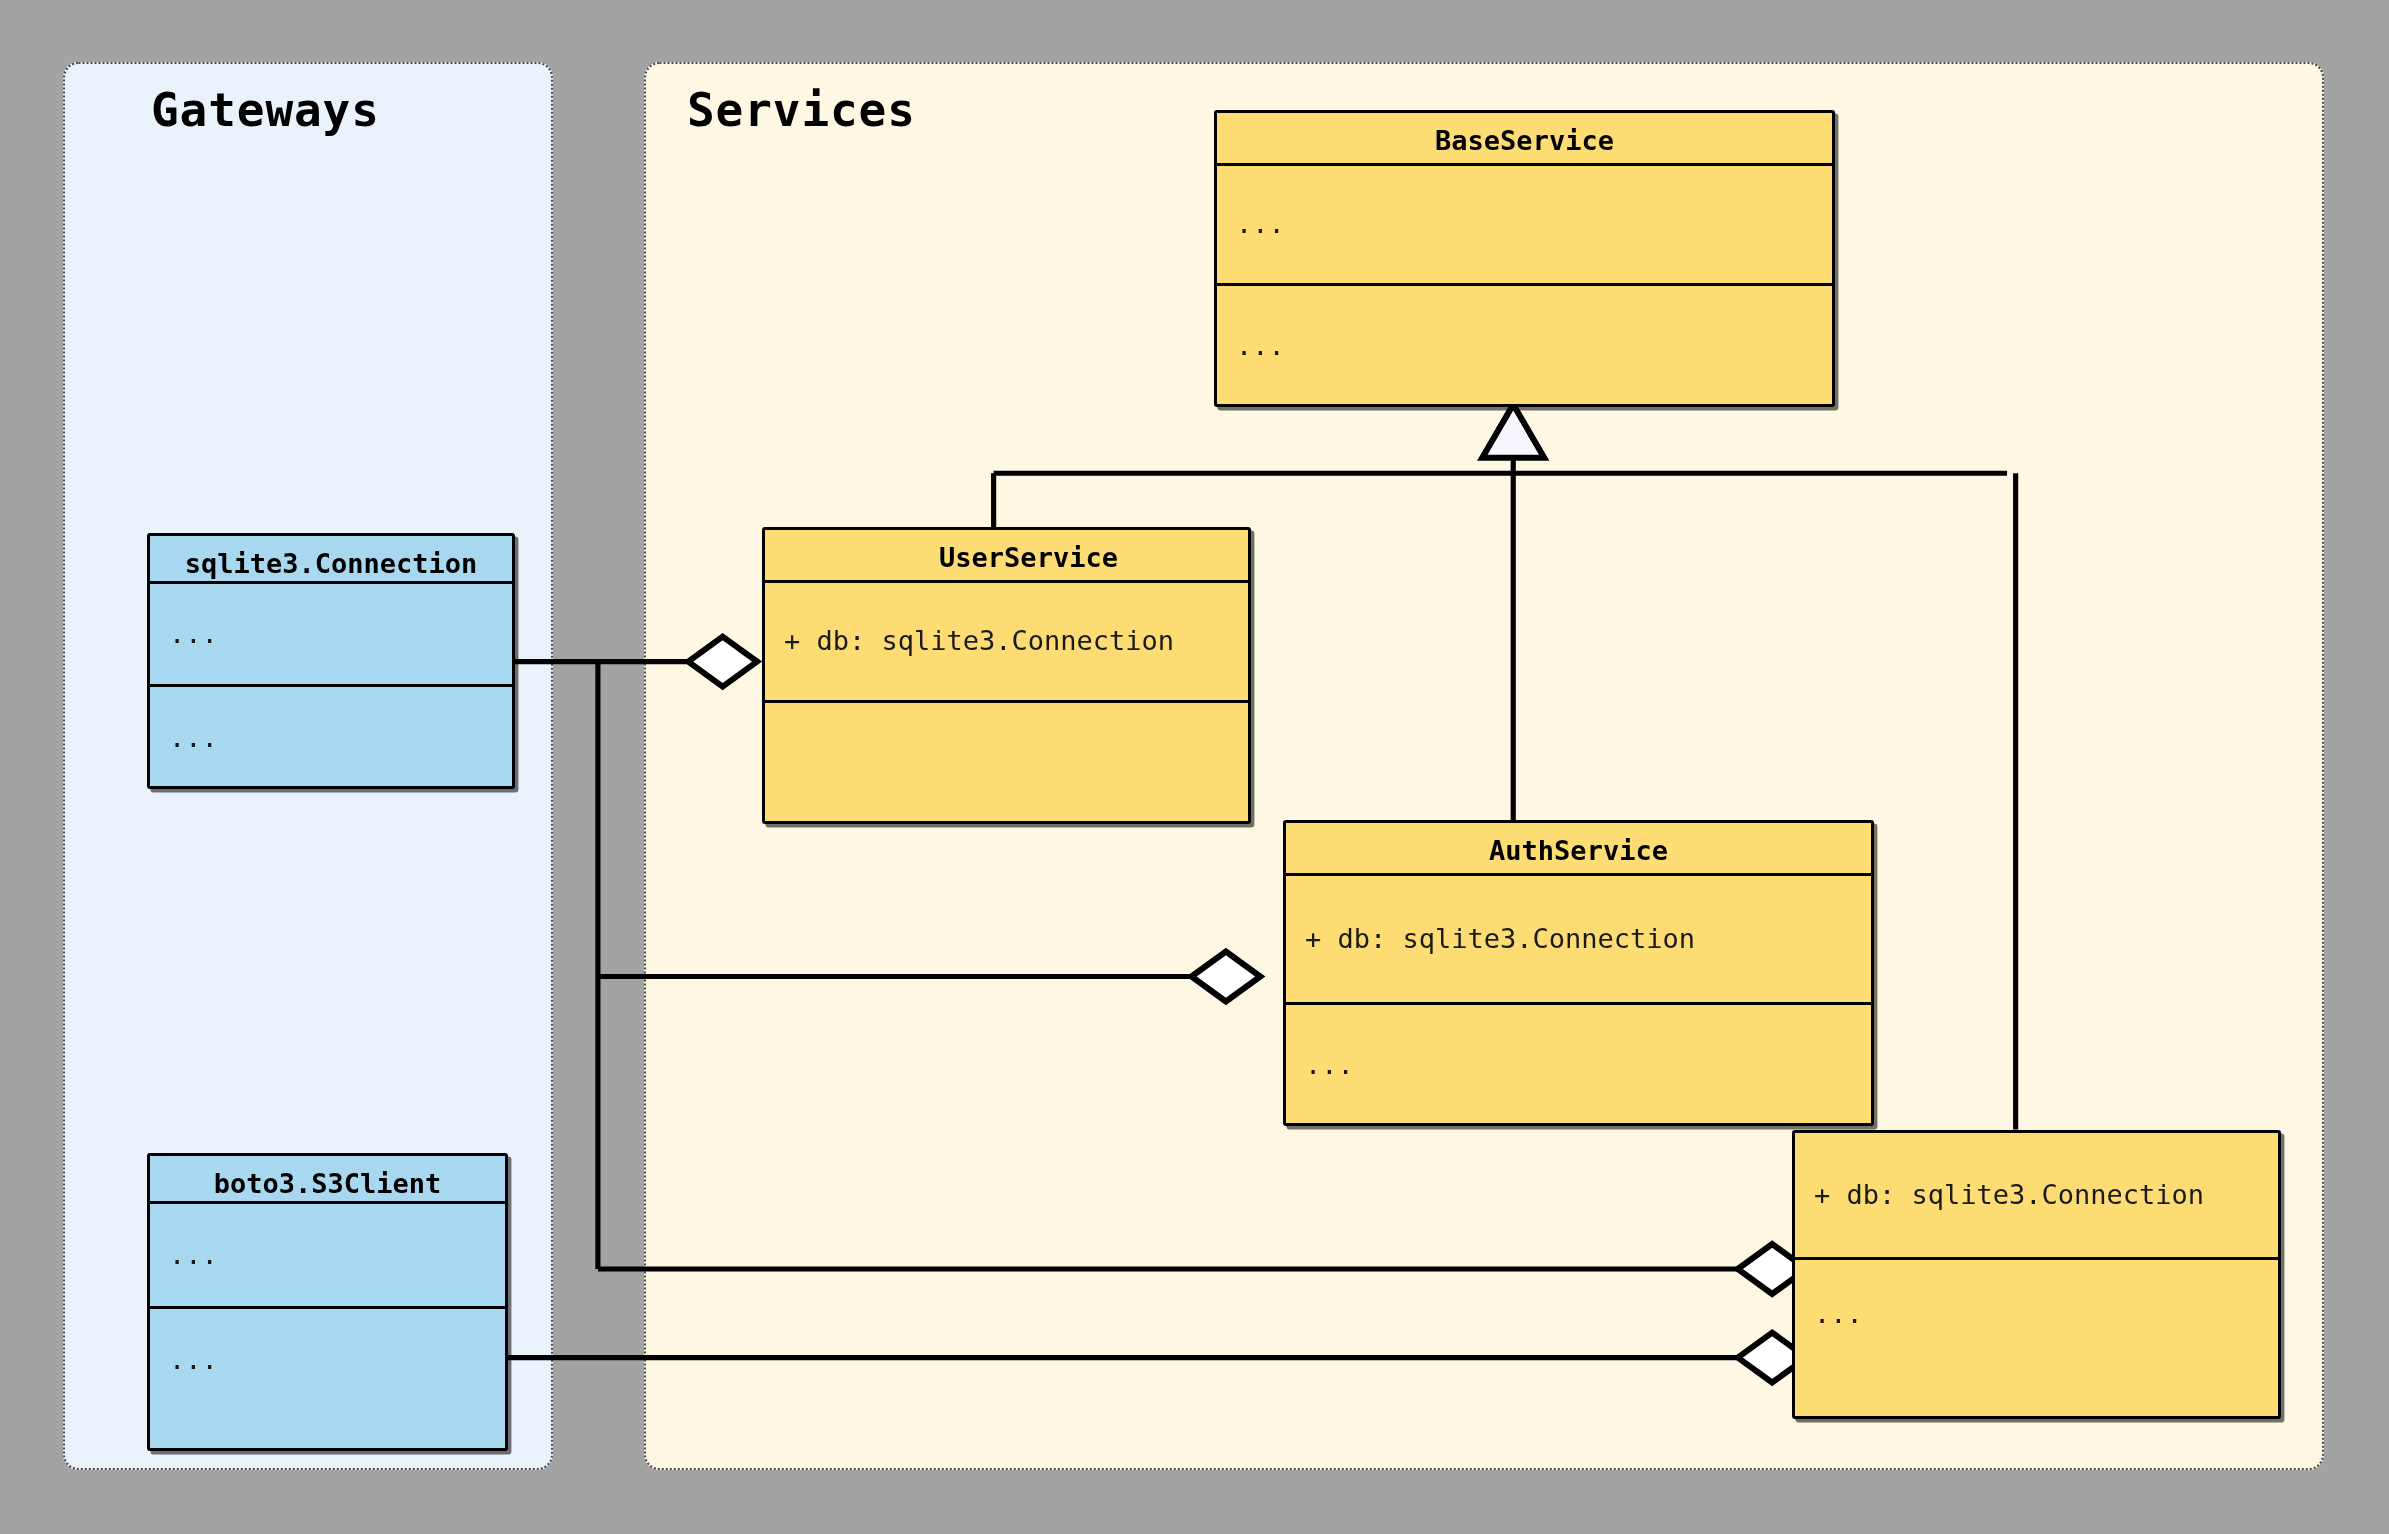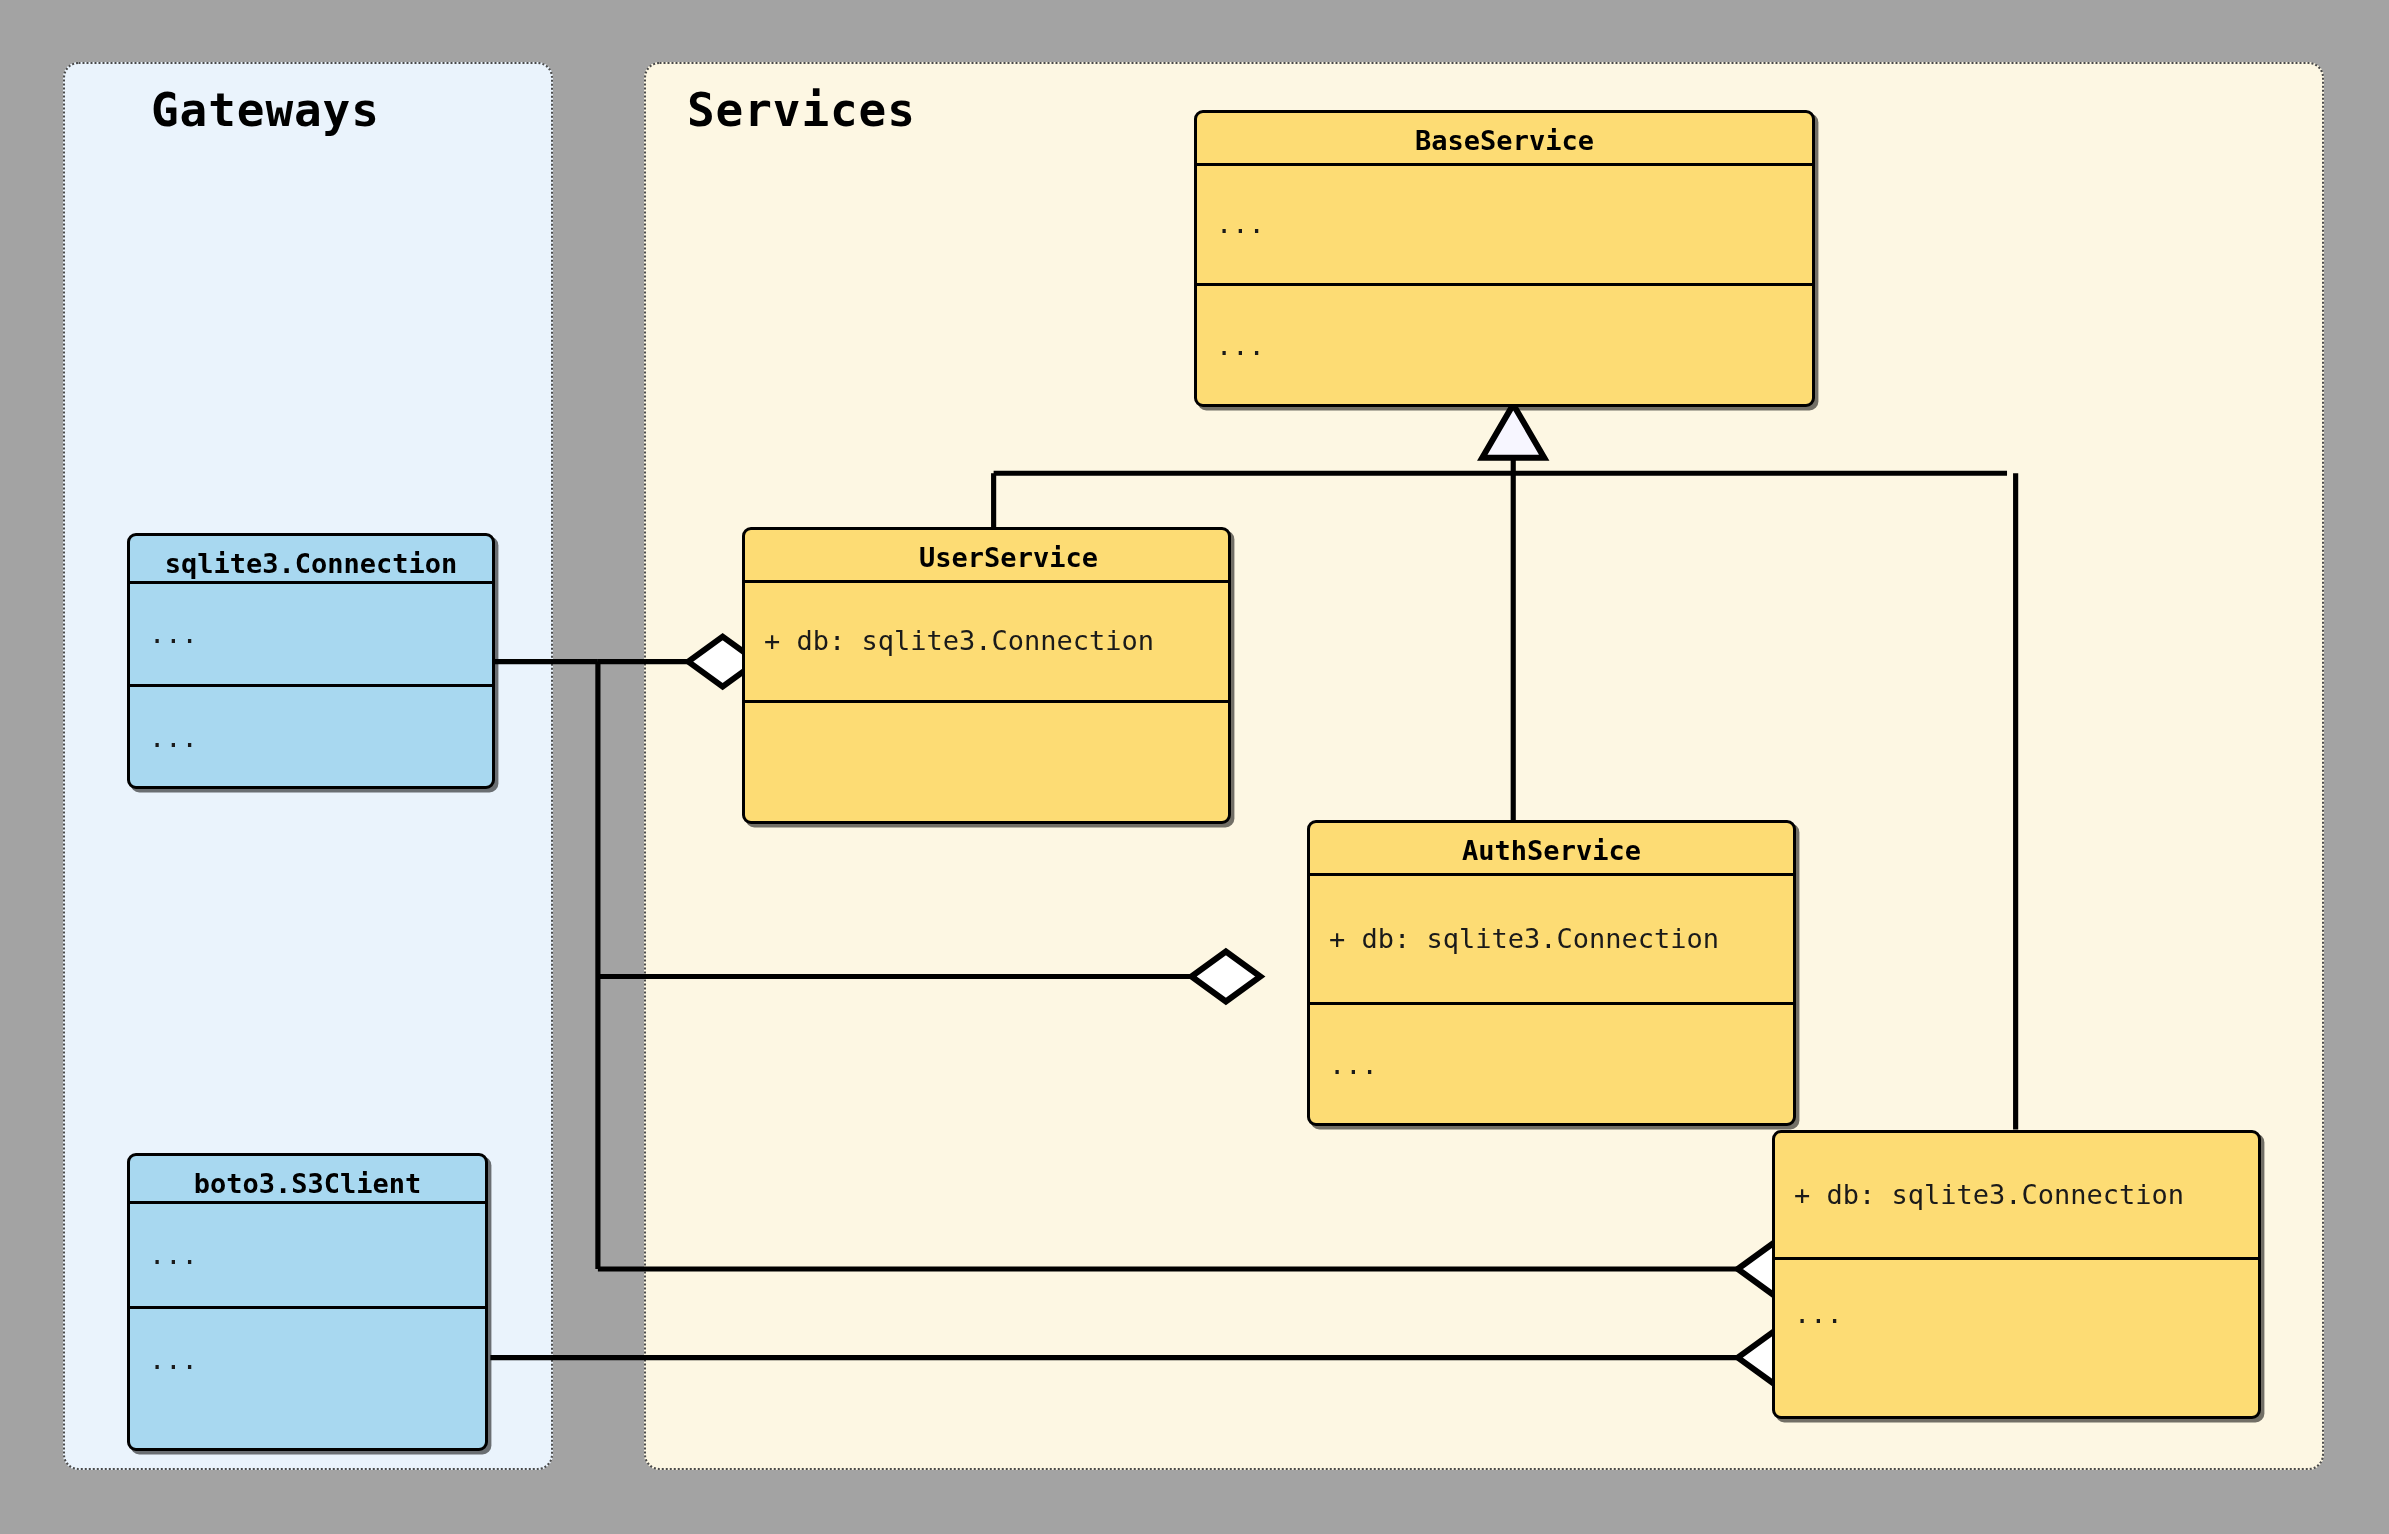--- a/index.html
+++ b/index.html
@@ -35,23 +35,24 @@
     font-weight: bold;
     font-size: 46px;
     color: #000000;
     letter-spacing: 0.9px;
     white-space: nowrap;
   }
   .uml {
     position: absolute;
     box-sizing: border-box;
     border: 3.4px solid #000000;
-    border-radius: 9px;
+    border-radius: 3px;
     box-shadow: 3.4px 3.4px 0 rgba(0,0,0,0.55);
     overflow: hidden;
+    margin-left: 20px;
   }
   .uml .row {
     box-sizing: border-box;
     width: 100%;
     display: block;
   }
   .uml .row.name {
     text-align: center;
     font-weight: bold;
     font-size: 27px;
@@ -138,21 +139,21 @@
   <div class="uml yellow" style="left:742px; top:527px; width:489px; height:297px;">
     <div class="row name" style="height:53px;padding-left:44px;">UserService</div>
     <div class="row compartment" style="height:120px;">
       <div class="line">+ db: sqlite3.Connection</div>
     </div>
     <div class="row compartment last" style="height:120px;">
       <div class="line"></div>
     </div>
   </div>
 
-  <div class="uml yellow" style="left:1307px; top:820px; width:489px; height:306px;">
+  <div class="uml yellow" style="left:1263px; top:820px; width:591px; height:306px;">
     <div class="row name" style="height:53px;">AuthService</div>
     <div class="row compartment" style="height:129px;">
       <div class="line">+ db: sqlite3.Connection</div>
     </div>
     <div class="row compartment last" style="height:120px;">
       <div class="line">...</div>
     </div>
   </div>
 
   <div class="uml yellow" style="left:1772px; top:1130px; width:489px; height:289px;">

